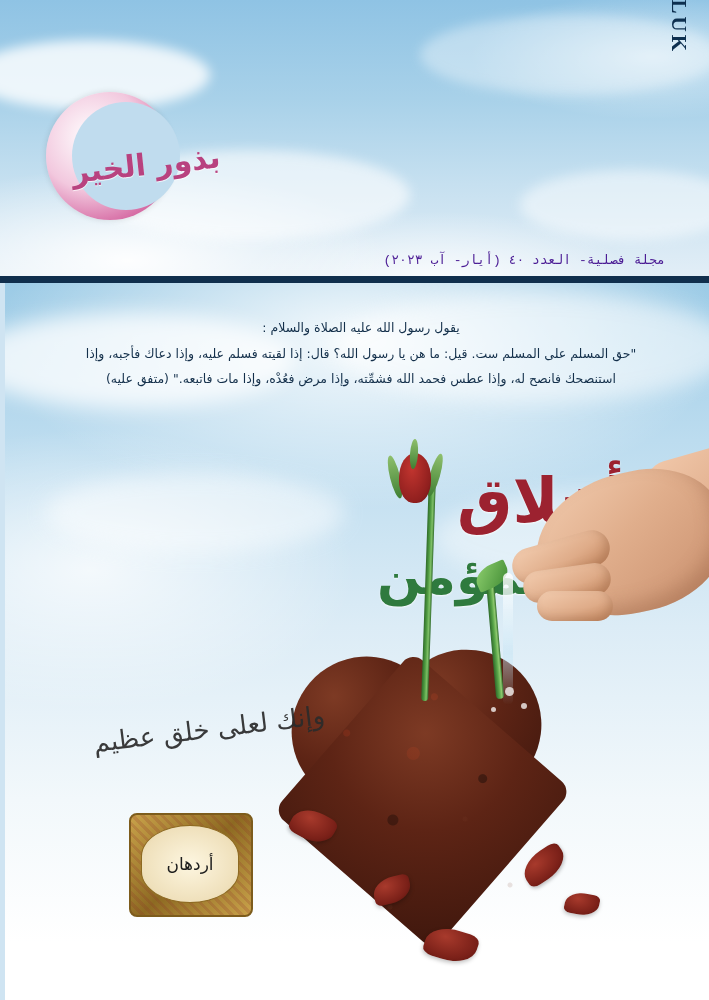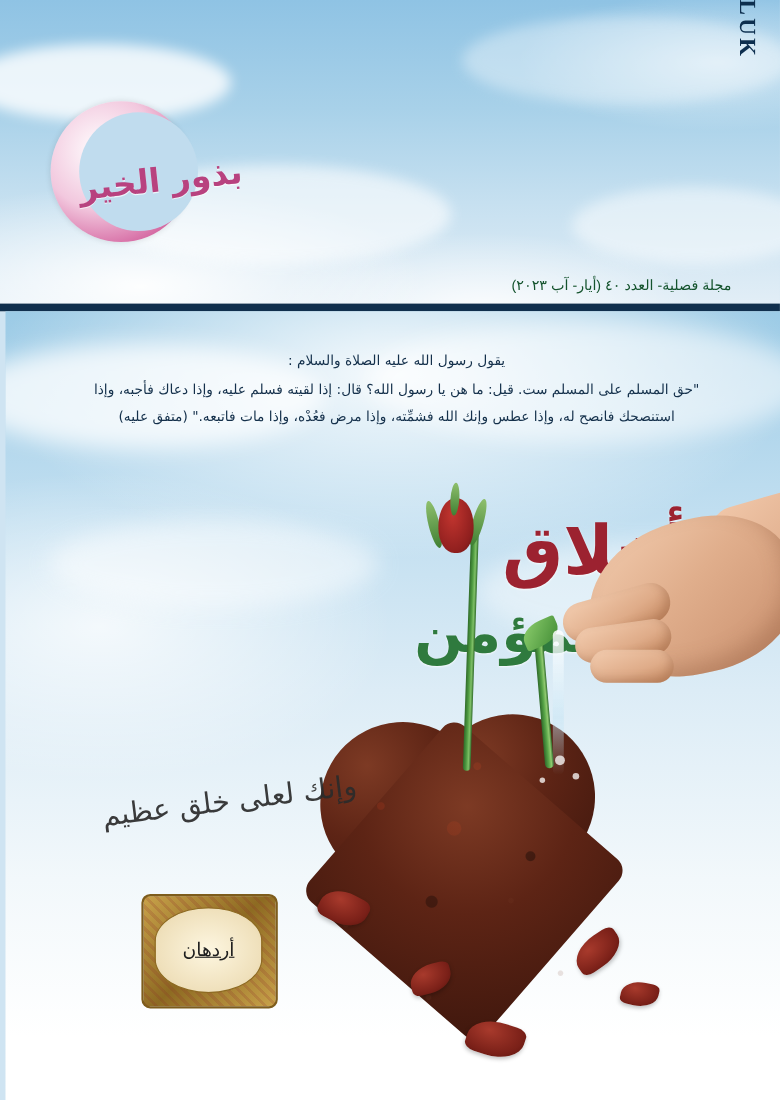--- a/index.html
+++ b/index.html
@@ -78,22 +78,22 @@
   .title-lat{
     position:absolute;right:-6px;top:30px;
     transform:rotate(90deg);transform-origin:right top;
     font-family:"Liberation Serif", serif;
     font-size:21px;letter-spacing:3px;font-weight:bold;
     color:#0d2f4f;
     white-space:nowrap;
   }
   .issue-line{
     position:absolute;right:20px;top:228px;
-    font-family:Liberation Sans, sans-serif;
-    font-size:13px;color:#14532d;
+    font-family:Liberation Mono, monospace;
+    font-size:13px;color:#4c1d95;
     direction:rtl;white-space:nowrap;
   }
   .top-rule{
     position:absolute;left:0;top:276px;width:709px;height:7px;
     background:#102f4d;
   }
 
   
   .main{
     position:absolute;left:5px;top:283px;width:709px;height:717px;
@@ -163,21 +163,21 @@
     border:2px solid #7d5c1c;
     border-radius:8px;
   }
   .seal-inner{
     position:absolute;left:12px;top:12px;width:96px;height:76px;
     background:radial-gradient(ellipse at 50% 50%, #fdf6e0 0%, #efe0bb 70%, #dcc894 100%);
     border:1px solid #8d6a22;
     border-radius:50%/40%;
     display:flex;align-items:center;justify-content:center;
     font-family:"DejaVu Sans", sans-serif;
-    font-size:17px;color:#1d1d1d;direction:rtl;text-decoration:underline;
+    font-size:17px;color:#1d1d1d;direction:rtl;
   }
 
   
   .art{position:absolute;left:0;top:0;width:709px;height:717px;pointer-events:none;}
   .heart{
     position:absolute;left:290px;top:370px;width:250px;height:250px;
     transform:rotate(-4deg);
   }
   .heart .lobe, .heart .tip{
     position:absolute;
@@ -317,21 +317,21 @@
 
   <div class="main">
     <div class="mcloud m1"></div>
     <div class="mcloud m2"></div>
     <div class="mcloud m3"></div>
     <div class="mcloud m4"></div>
 
     <div class="hadith">
       <p>يقول رسول الله عليه الصلاة والسلام :</p>
       <p>"حق المسلم على المسلم ست. قيل: ما هن يا رسول الله؟ قال: إذا لقيته فسلم عليه، وإذا دعاك فأجبه، وإذا</p>
-      <p>استنصحك فانصح له، وإذا عطس وإنك الله فشمِّته، وإذا مرض فعُدْه، وإذا مات فاتبعه." (متفق عليه)</p>
+      <p>استنصحك فانصح له، وإذا عطس فحمد الله فشمِّته، وإذا مرض فعُدْه، وإذا مات فاتبعه." (متفق عليه)</p>
     </div>
 
     <div class="headline">
       <div class="hl1">الأخلاق</div>
       <div class="hl2">دين المؤمن</div>
     </div>
 
     <div class="art">
       <div class="heart">
         <div class="lobe l"></div>

